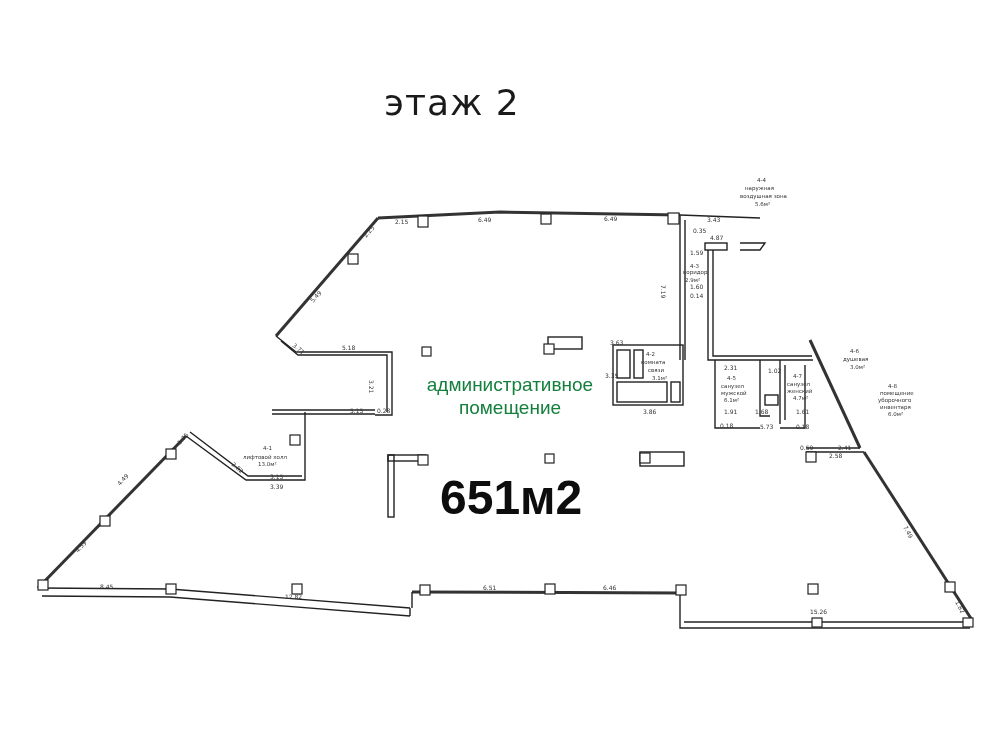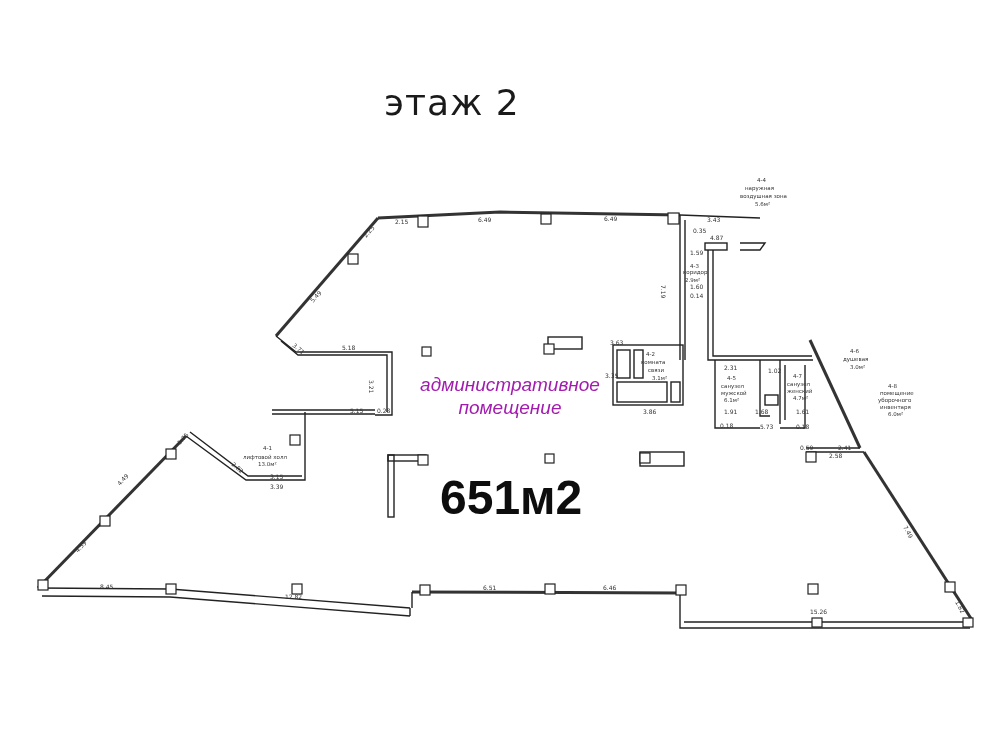--- a/index.html
+++ b/index.html
@@ -1,18 +1,18 @@
 <!DOCTYPE html>
 <html><head>
 <meta charset="utf-8">
 <style>
   html, body { margin: 0; padding: 0; background: #ffffff; }
   body { width: 1008px; height: 756px; position: relative; overflow: hidden; font-family: "Liberation Sans", sans-serif; }
   .title { position: absolute; left: 0; width: 904px; top: 82px; text-align: center; font-family: "DejaVu Sans", sans-serif; font-size: 36px; color: #1a1a1a; letter-spacing: 1px; }
-  .room-label { position: absolute; left: 405px; top: 373px; width: 210px; text-align: center; font-family: "Liberation Sans", sans-serif; font-size: 19px; line-height: 23px; color: #a21caf; font-style: italic; }
+  .room-label { position: absolute; left: 405px; top: 373px; width: 210px; text-align: center; font-family: "Liberation Sans", sans-serif; font-size: 19px; line-height: 23px; color: #15803d; }
   .area-label { position: absolute; left: 440px; top: 470px; font-family: Liberation Sans, sans-serif; font-weight: bold; font-size: 48px; color: #0d0d0d; }
   svg.plan { position: absolute; left: 0; top: 0; }
   .wall { stroke: #222; stroke-width: 1.4; fill: none; }
   .wall-thick { stroke: #333; stroke-width: 3; fill: none; }
   .col { stroke: #222; stroke-width: 1.2; fill: #fff; }
   .dim { font-family: "DejaVu Sans", sans-serif; font-size: 6px; fill: #333; }
   .small { font-family: "DejaVu Sans", sans-serif; font-size: 5.5px; fill: #333; }
 </style>
 </head>
 <body>

